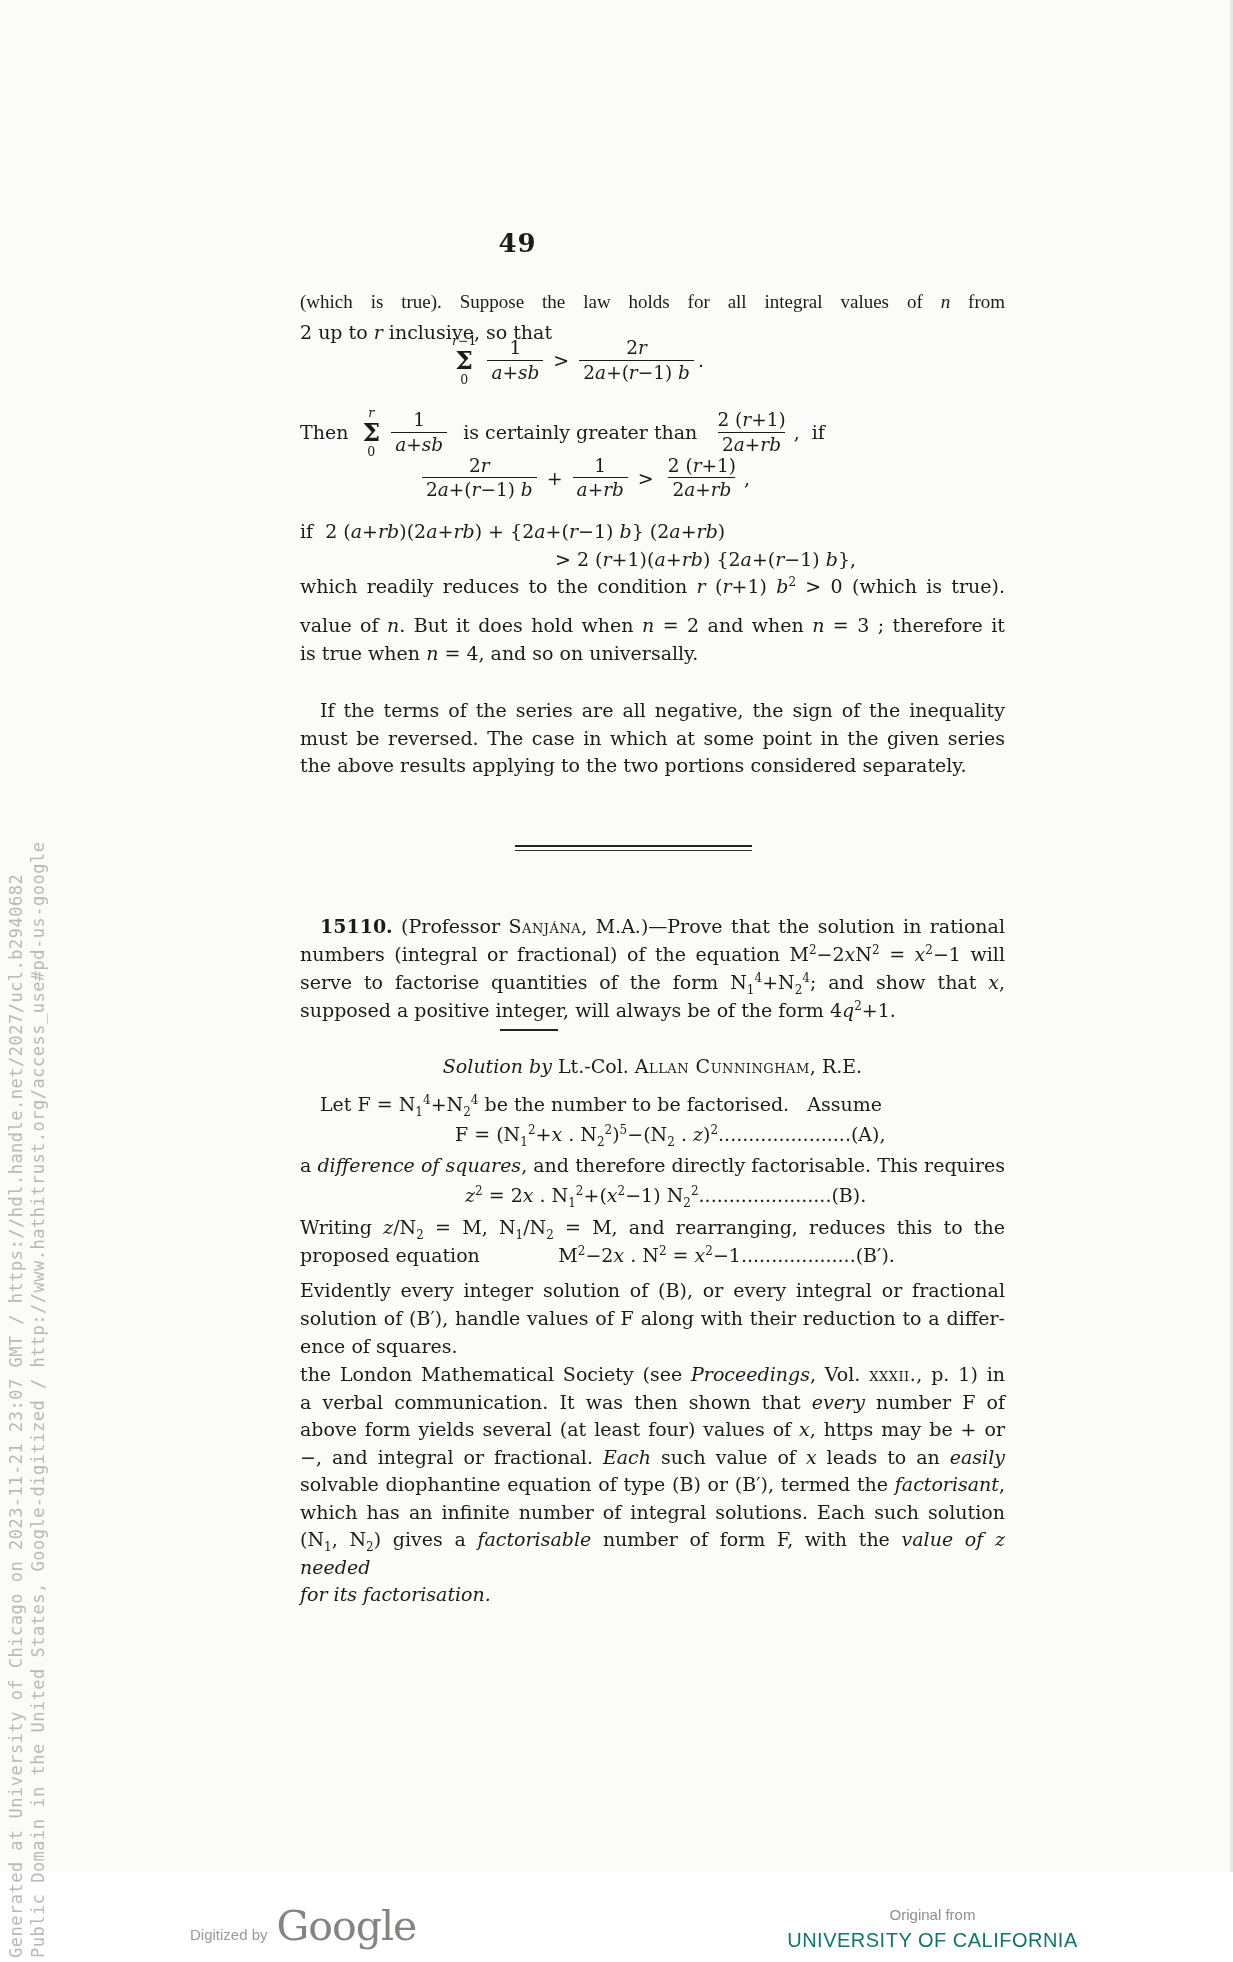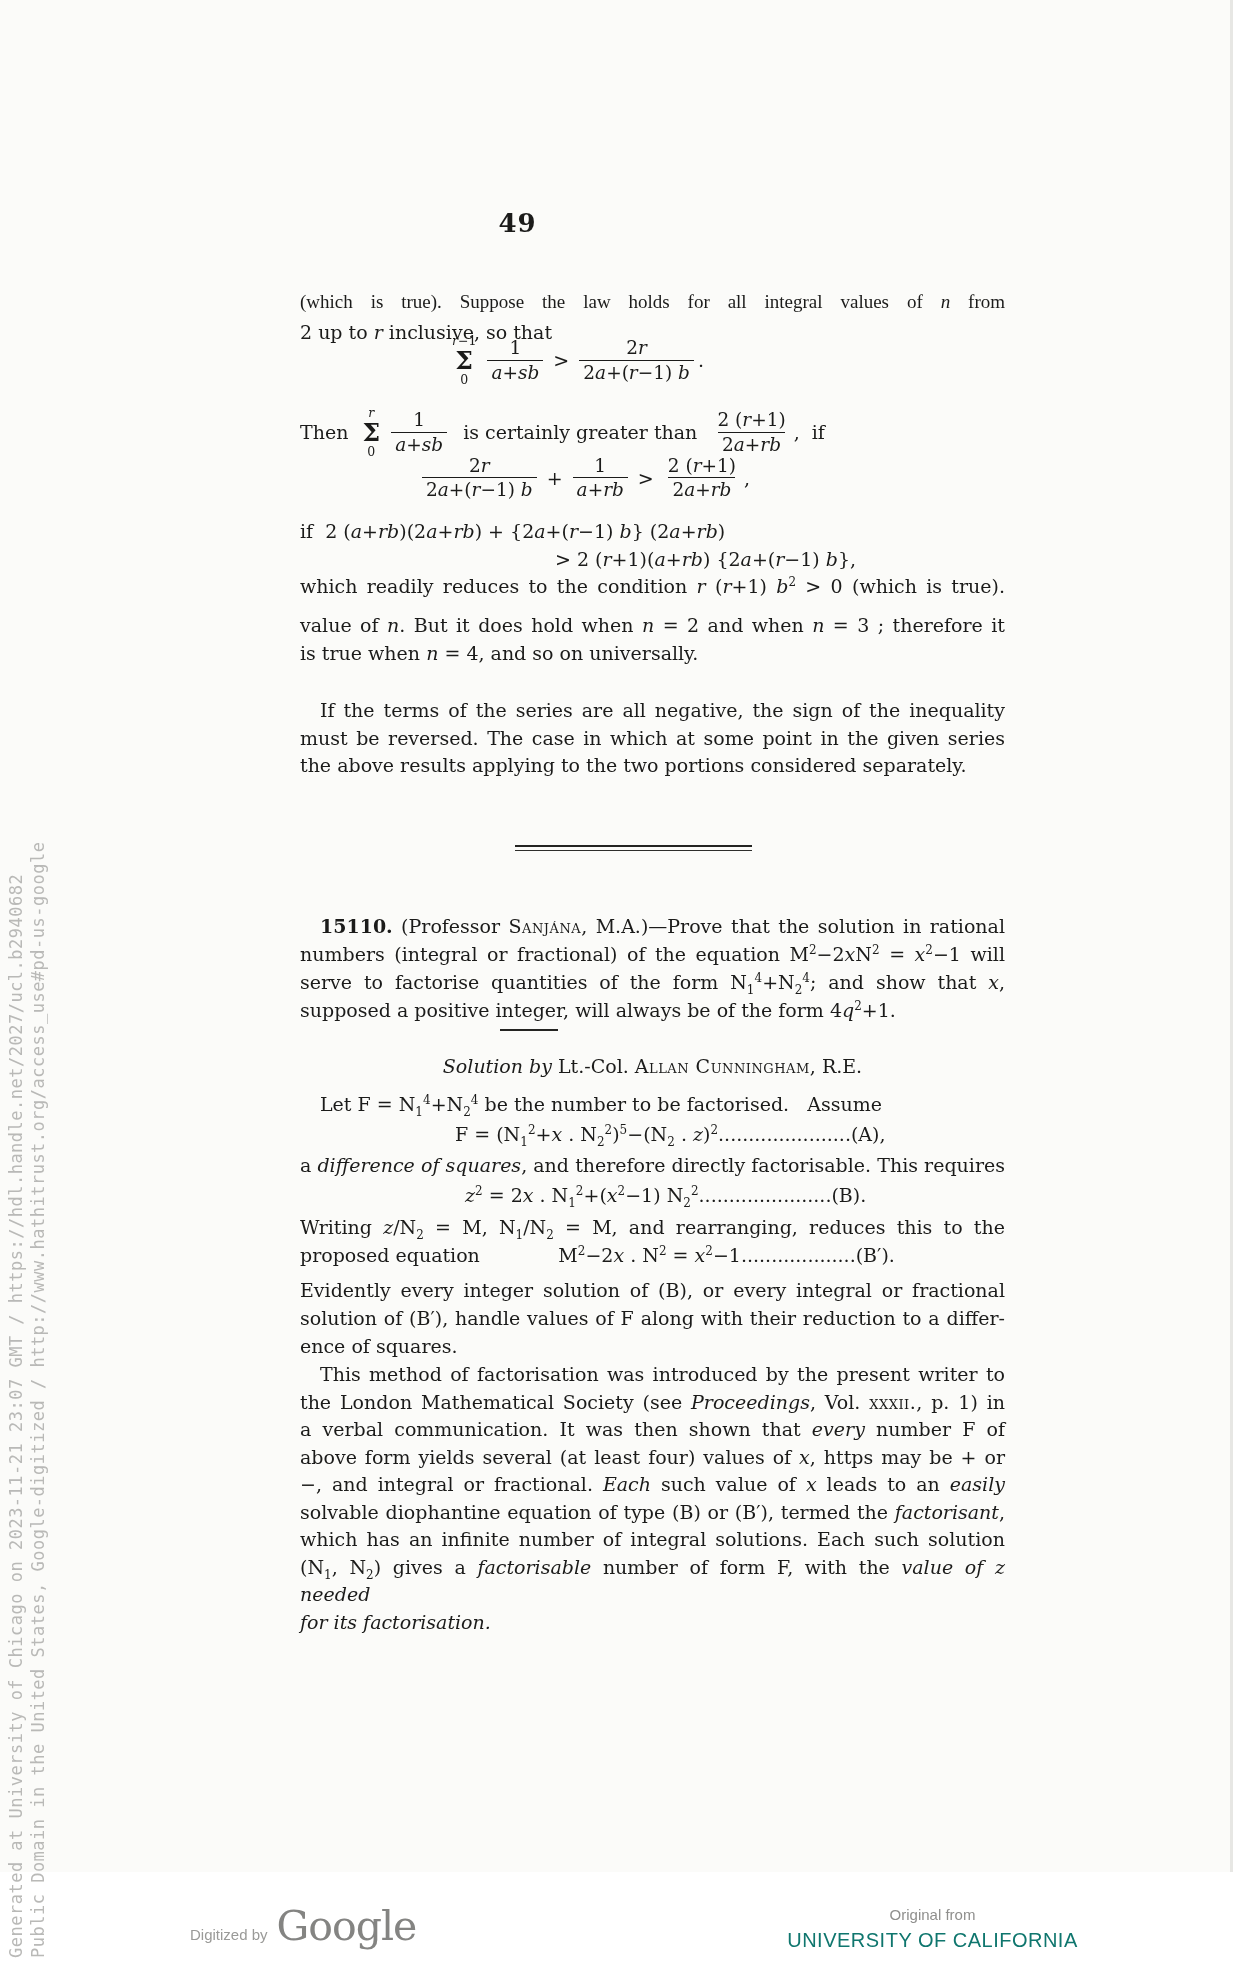--- a/index.html
+++ b/index.html
@@ -5,21 +5,21 @@
   html,body{margin:0;padding:0;}
   body{width:1233px;height:1962px;background:#f4f4f2;font-family:"DejaVu Serif",serif;}
   .page{position:relative;width:1233px;height:1962px;background:#fbfbf9;overflow:hidden;}
   .right-edge{position:absolute;right:0;top:0;width:3px;height:100%;background:#e7e7e4;}
   .footer-band{position:absolute;left:0;top:1872px;width:100%;height:90px;background:#ffffff;}
   
   .wm{position:absolute;transform-origin:0 0;transform:rotate(-90deg);white-space:nowrap;
       font-family:"DejaVu Sans Mono",monospace;font-size:17px;color:#b9b9b7;letter-spacing:.5px;}
   
   .column{position:absolute;left:300px;top:0;width:705px;height:1700px;color:#1b1b1a;font-size:19px;}
-  .page-number{position:absolute;top:208px;left:0;width:705px;text-align:center;
+  .page-number{position:absolute;top:228px;left:0;width:705px;text-align:center;
       transform:translateX(-135px);font-size:26px;font-weight:bold;letter-spacing:1px;}
   .block{position:absolute;left:0;right:0;}
   .line{display:block;box-sizing:border-box;width:100%;min-height:1em;}
   .line.j{text-align:justify;text-align-last:justify;}
   .line.c{text-align:center;}
   .line.pre{white-space:pre-wrap;}
   .it{font-style:italic;}
   .bd{font-weight:bold;}
   .sc{font-variant:small-caps;letter-spacing:.5px;}
   .sup{font-size:12px;vertical-align:super;line-height:0;}
@@ -126,21 +126,20 @@
         <div class="block" style="top: 1213px;">
           <div class="line j" style="line-height: 28px;"><span>Writing </span><span class="it">z</span><span>/N</span><span class="sub">2</span><span> = M, N</span><span class="sub">1</span><span>/N</span><span class="sub">2</span><span> = M, and rearranging, reduces this to the</span></div>
           <div class="line pre" style="line-height: 28px;"><span>proposed equation             M</span><span class="sup">2</span><span>−2</span><span class="it">x</span><span> . N</span><span class="sup">2</span><span> = </span><span class="it">x</span><span class="sup">2</span><span>−1...................</span><span>(B′).</span></div>
         </div>
         <div class="block" style="top: 1276px;">
           <div class="line j" style="line-height: 28px;"><span>Evidently every integer solution of (B), or every integral or fractional</span></div>
           <div class="line j" style="line-height: 28px;"><span>solution of (B′), handle values of F along with their reduction to a differ-</span></div>
           <div class="line" style="line-height: 28px;"><span>ence of squares.</span></div>
         </div>
         <div class="block" style="top: 1361px;">
-          <div class="line j" style="line-height: 27.5px; padding-left: 20px;"><span>This method of factorisation was introduced by the present writer to</span></div>
           <div class="line j" style="line-height: 27.5px;"><span>the London Mathematical Society (see </span><span class="it">Proceedings</span><span>, Vol. </span><span class="sc">xxxii.</span><span>, p. 1) in</span></div>
           <div class="line j" style="line-height: 27.5px;"><span>a verbal communication. It was then shown that </span><span class="it">every</span><span> number F of</span></div>
           <div class="line j" style="line-height: 27.5px;"><span>above form yields several (at least four) values of </span><span class="it">x</span><span>, https may be + or</span></div>
           <div class="line j" style="line-height: 27.5px;"><span>−, and integral or fractional. </span><span class="it">Each</span><span> such value of </span><span class="it">x</span><span> leads to an </span><span class="it">easily</span></div>
           <div class="line j" style="line-height: 27.5px;"><span>solvable diophantine equation of type (B) or (B′), termed the </span><span class="it">factorisant</span><span>,</span></div>
           <div class="line j" style="line-height: 27.5px;"><span>which has an infinite number of integral solutions. Each such solution</span></div>
           <div class="line j" style="line-height: 27.5px;"><span>(N</span><span class="sub">1</span><span>, N</span><span class="sub">2</span><span>) gives a </span><span class="it">factorisable</span><span> number of form F, with the </span><span class="it">value of z needed</span></div>
           <div class="line" style="line-height: 27.5px;"><span class="it">for its factorisation.</span></div>
         </div>
       </div>

